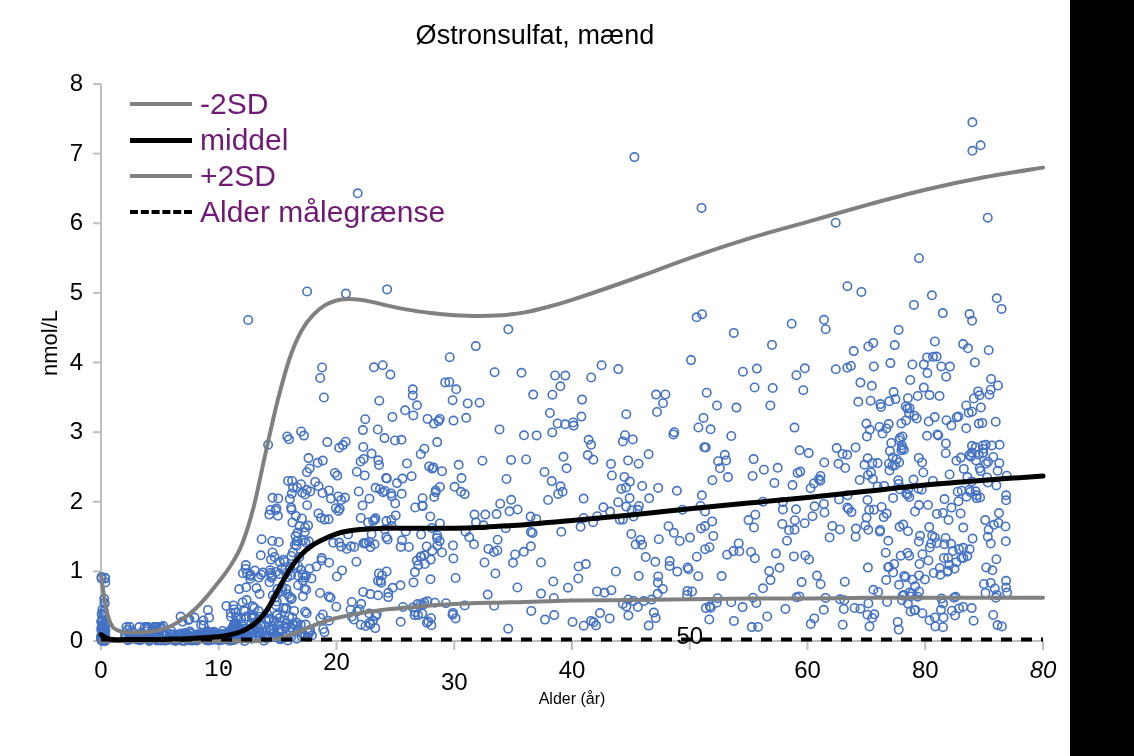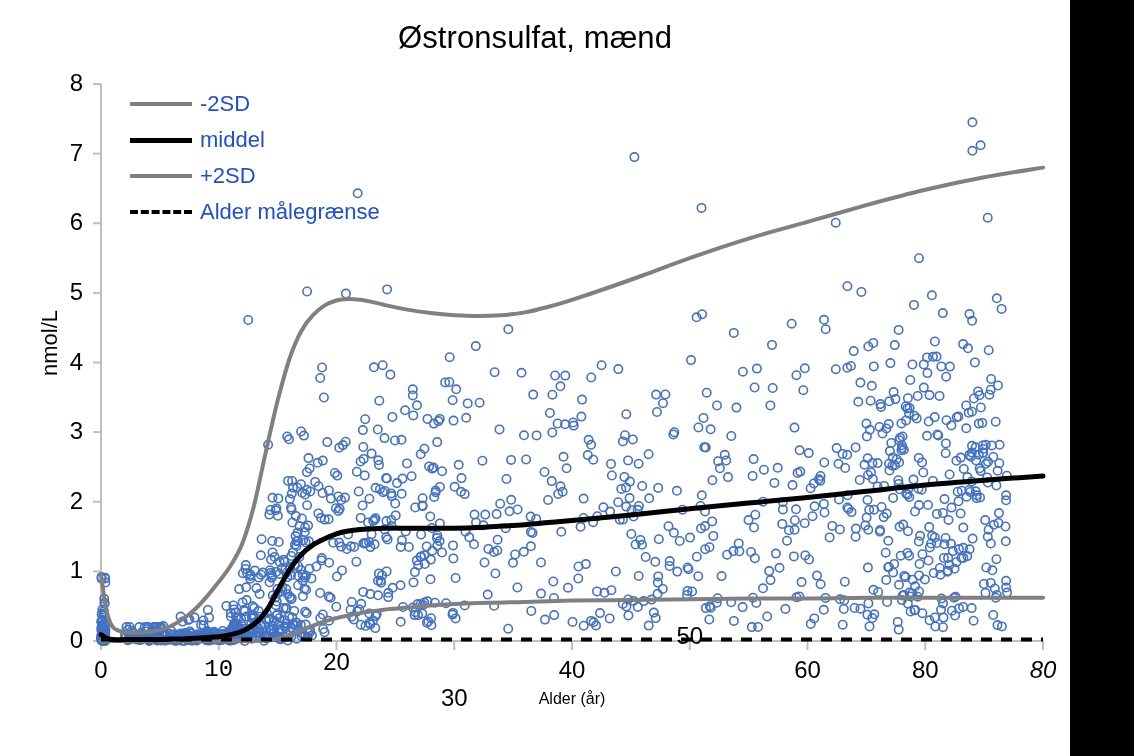--- a/index.html
+++ b/index.html
@@ -14,21 +14,21 @@
     position:absolute;left:0;top:0;width:1070px;height:756px;
     background:#ffffff;
   }
   #right-black-band{
     position:absolute;right:0;top:0;width:64px;height:756px;
     background:#000000;
   }
   .chart-title{
     position:absolute;left:0;top:20px;width:1070px;
     text-align:center;
-    font-size:31px;color:#000;
+    font-size:27px;color:#000;
     letter-spacing:0.1px;
   }
   .y-axis-title{
     position:absolute;
     left:-20px;top:330px;
     width:140px;text-align:center;
     transform:rotate(-90deg);
     transform-origin:center center;
     font-size:22px;color:#000;
   }
@@ -40,21 +40,21 @@
     position:absolute;width:40px;text-align:right;
     font-size:24px;color:#000;line-height:1;
   }
   .xtick-label{
     position:absolute;width:60px;text-align:center;
     font-size:24px;color:#000;line-height:1;
   }
   #plot-svg{position:absolute;left:0;top:0;}
   .legend{
     position:absolute;left:130px;top:86px;
-    font-size:22px;color:#1d4ed8;
+    font-size:30px;color:#701a75;
   }
   .legend-row{
     display:flex;align-items:center;height:36px;
   }
   .legend-swatch{
     width:62px;height:0;margin-right:8px;position:relative;
   }
   .legend-swatch i{
     display:block;position:absolute;left:0;top:-2px;width:62px;height:4px;
   }
@@ -1598,21 +1598,21 @@
       <div class="ytick-label" style="left: 43px; top: 488.75px;">2</div>
       <div class="ytick-label" style="left: 43px; top: 419.125px;">3</div>
       <div class="ytick-label" style="left: 43px; top: 349.5px;">4</div>
       <div class="ytick-label" style="left: 43px; top: 279.875px;">5</div>
       <div class="ytick-label" style="left: 43px; top: 210.25px;">6</div>
       <div class="ytick-label" style="left: 43px; top: 140.625px;">7</div>
       <div class="ytick-label" style="left: 43px; top: 71px;">8</div>
       <div class="xtick-label" style="left: 71px; top: 658px;">0</div>
       <div class="xtick-label" style="left: 188.75px; top: 658px; font-family: Liberation Mono, monospace;">10</div>
       <div class="xtick-label" style="left: 306.5px; top: 650px;">20</div>
-      <div class="xtick-label" style="left: 424.25px; top: 686px;">30</div>
+      <div class="xtick-label" style="left: 424.25px; top: 670px;">30</div>
       <div class="xtick-label" style="left: 542px; top: 658px;">40</div>
       <div class="xtick-label" style="left: 659.75px; top: 624px;">50</div>
       <div class="xtick-label" style="left: 777.5px; top: 658px;">60</div>
       <div class="xtick-label" style="left: 895.25px; top: 658px;">80</div>
       <div class="xtick-label" style="left: 1013px; top: 658px; font-style: italic;">80</div>
     </div>
 </div>
 
 <div id="right-black-band"></div>
 

